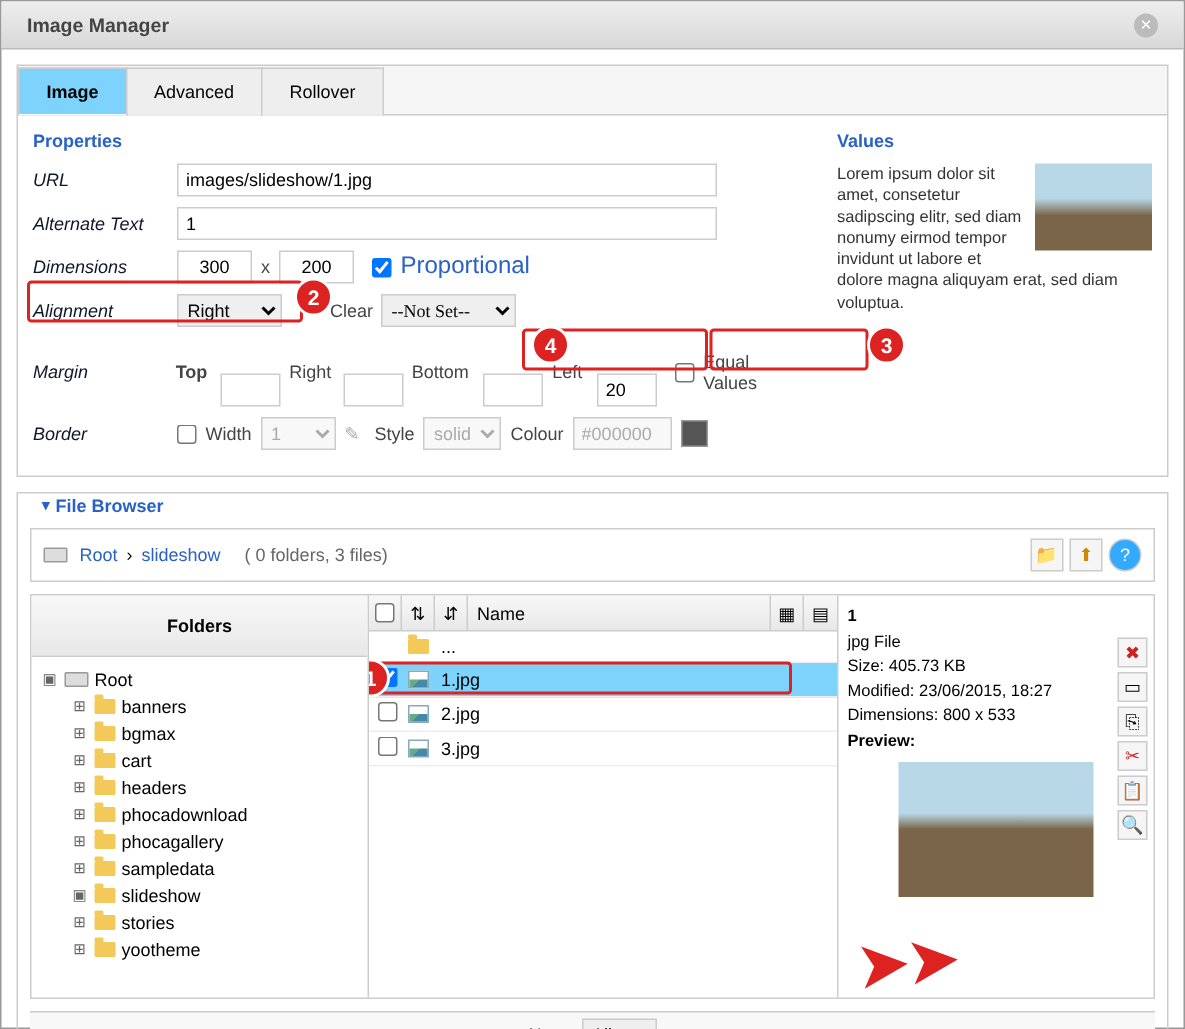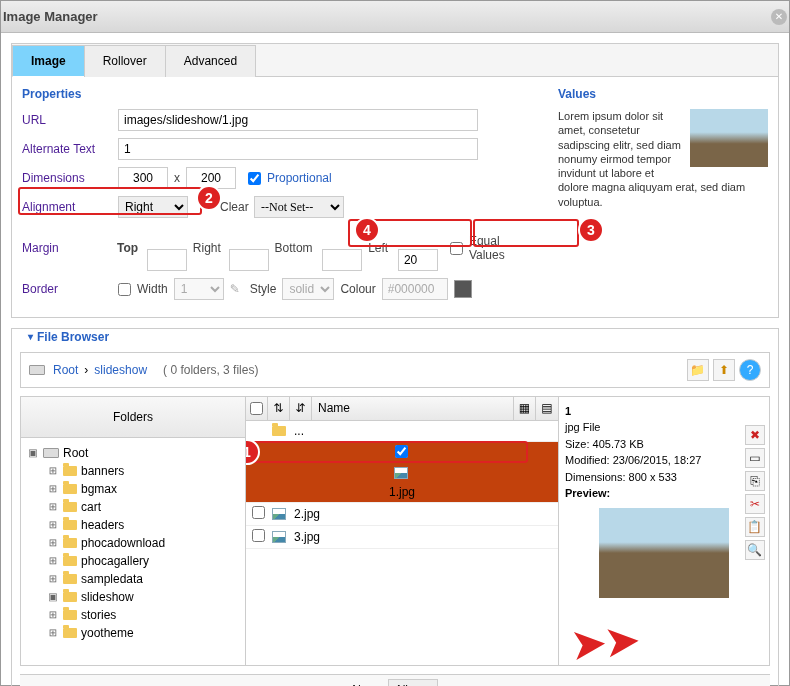--- a/index.html
+++ b/index.html
@@ -1,37 +1,37 @@
 <!DOCTYPE html>
 <html><head>
 <meta charset="utf-8">
 <style>
 * { box-sizing: border-box; margin: 0; padding: 0; }
 body { font-family: Arial, sans-serif; font-size: 12px; background: #e0e0e0; }
 .window { width: 790px; height: 686px; background: #fff; border: 1px solid #999; position: relative; }
-.titlebar { height: 32px; background: linear-gradient(#eee,#d8d8d8); padding: 8px 2px; border-bottom: 1px solid #bbb; display: flex; justify-content: space-between; align-items: center; }
+.titlebar { height: 32px; background: linear-gradient(#eee,#d8d8d8); padding: 8px 17px; border-bottom: 1px solid #bbb; display: flex; justify-content: space-between; align-items: center; }
 .titlebar .title { font-weight: bold; font-size: 13px; color: #444; }
 .close-x { width: 16px; height: 16px; background: #bbb; border-radius: 50%; display: flex; align-items: center; justify-content: center; font-size: 10px; color: #fff; cursor: pointer; }
 .content { padding: 10px; }
 .panel { border: 1px solid #ccc; background: #fff; padding: 0; }
 .tabs { display: flex; border-bottom: 1px solid #ccc; background: #f5f5f5; }
 .tab { padding: 8px 18px; border: 1px solid #ccc; border-bottom: none; margin-right: -1px; background: #eee; cursor: pointer; font-size: 12px; position: relative; top: 1px; }
 .tab.active { background: #7dd3fc; font-weight: bold; border-bottom: 1px solid #fff; }
 .panel-body { padding: 10px; display: flex; gap: 20px; }
 .form-col { flex: 1; }
 .section-title { color: #2962c4; font-weight: bold; font-size: 12px; margin-bottom: 8px; }
 .row { display: flex; align-items: center; margin-bottom: 7px; gap: 6px; }
-.row label { width: 90px; color: #4c1d95; font-size: 12px; }
+.row label { width: 90px; color: #0f172a; font-size: 12px; font-style: italic; }
 .row input[type=text] { border: 1px solid #ccc; padding: 3px 5px; font-size: 12px; height: 22px; }
 .url-input { width: 360px; }
 .alt-input { width: 360px; }
 .dim-input { width: 50px; text-align: center; }
 .sub-label { font-size: 12px; color: #444; }
 .chk { margin-left: 6px; }
-.chk-label { color: #2962c4; font-size: 12px; }
+.chk-label { color: #2962c4; font-size: 16px; }
 .highlight-red { border: 2px solid #d22; border-radius: 3px; padding: 2px; position: absolute; z-index: 5; pointer-events: none; }
 .badge { width: 26px; height: 26px; background: #d22; color: #fff; border: 2px solid #fff; border-radius: 50%; display: flex; align-items: center; justify-content: center; font-weight: bold; font-size: 14px; position: absolute; z-index: 10; }
 select { border: 1px solid #ccc; padding: 2px; font-size: 12px; height: 22px; }
 .margin-input { width: 40px; margin-top: 24px; }
 .preview-col { width: 210px; }
 .preview-thumb { width: 78px; height: 58px; float: right; margin: 0 0 4px 6px; background: linear-gradient(to bottom, #b8d8e8 40%, #7a6548 60%); }
 .preview-text { font-size: 11px; color: #333; line-height: 1.3; }
 .disabled { color: #aaa; }
 .disabled input, .disabled select { background: #f8f8f8; color: #aaa; }
 .color-swatch { width: 18px; height: 18px; background: #555; border: 1px solid #999; display: inline-block; }
@@ -44,33 +44,33 @@
 .drive-icon { display: inline-block; width: 16px; height: 10px; background: #ddd; border: 1px solid #999; border-radius: 1px; }
 
 .fb-toolbar { border: 1px solid #ccc; margin: 8px; padding: 6px 8px; display: flex; align-items: center; gap: 8px; background: #fff; }
 .breadcrumb { flex: 1; display: flex; align-items: center; gap: 6px; font-size: 12px; }
 .breadcrumb a { color: #2962c4; text-decoration: none; }
 .tb-icons { display: flex; gap: 4px; }
 .tb-btn { width: 22px; height: 22px; border: 1px solid #ccc; background: #f5f5f5; display: flex; align-items: center; justify-content: center; cursor: pointer; }
 
 .fb-main { display: flex; margin: 0 8px 8px 8px; gap: 0; border: 1px solid #ccc; height: 270px; }
 .fb-col { border-right: 1px solid #ccc; overflow: auto; }
-.fb-col-header { background: linear-gradient(#f8f8f8,#e8e8e8); border-bottom: 1px solid #ccc; padding: 20px 8px; text-align: center; font-size: 12px; height: 24px; display: flex; align-items: center; }
+.fb-col-header { background: linear-gradient(#f8f8f8,#e8e8e8); border-bottom: 1px solid #ccc; padding: 20px 8px; text-align: center; font-size: 12px; height: 24px; display: flex; align-items: center; font-weight: bold; }
 .fb-folders { width: 225px; }
 .fb-files { flex: 1; position: relative; }
 .fb-details { width: 210px; border-right: none; position: relative; }
 
 .tree { padding: 6px; font-size: 12px; }
 .tree-item { display: flex; align-items: center; gap: 4px; padding: 2px 0; cursor: pointer; }
 .tree-sub { padding-left: 20px; }
 .tree-toggle { width: 12px; text-align: center; font-size: 10px; color: #666; }
 
 .file-list { font-size: 12px; }
 .file-row { display: flex; align-items: center; gap: 6px; padding: 3px 6px; border-bottom: 1px solid #eee; cursor: pointer; }
-.file-row.selected { background: #c2410c; flex-direction: column; }
+.file-row.selected { background: #7dd3fc; }
 .file-chk { width: 14px; }
 .file-icon-cell { width: 16px; display: flex; }
 .img-icon { width: 14px; height: 12px; background: #fff; border: 1px solid #8ab; position: relative; }
 .img-icon::after { content: ''; position: absolute; bottom: 0; left: 0; right: 0; height: 5px; background: linear-gradient(135deg,#6a8 40%,#48a 40%); }
 
 .file-header-row { display: flex; align-items: center; padding: 0; height: 24px; background: linear-gradient(#f8f8f8,#e8e8e8); border-bottom: 1px solid #ccc; }
 .file-header-row > div { padding: 3px 6px; border-right: 1px solid #ccc; height: 100%; display: flex; align-items: center; justify-content: center; }
 
 .details-body { padding: 6px; font-size: 11px; line-height: 1.5; }
 .details-thumb { width: 130px; height: 90px; margin: 6px auto; background: linear-gradient(to bottom, #b8d8e8 38%, #7a6548 50%); display: block; }
@@ -86,22 +86,22 @@
 <div class="window">
   <div class="titlebar">
     <span class="title">Image Manager</span>
     <span class="close-x">✕</span>
   </div>
 
   <div class="content">
     <div class="panel">
       <div class="tabs">
         <div class="tab active">Image</div>
+        <div class="tab">Advanced</div>
         <div class="tab">Rollover</div>
-        <div class="tab">Advanced</div>
       </div>
 
       <div class="panel-body">
         <div class="form-col" style="position:relative;">
           <div class="section-title">Properties</div>
 
           <div class="row">
             <label>URL</label>
             <input type="text" class="url-input" value="images/slideshow/1.jpg" style="">
           </div>

